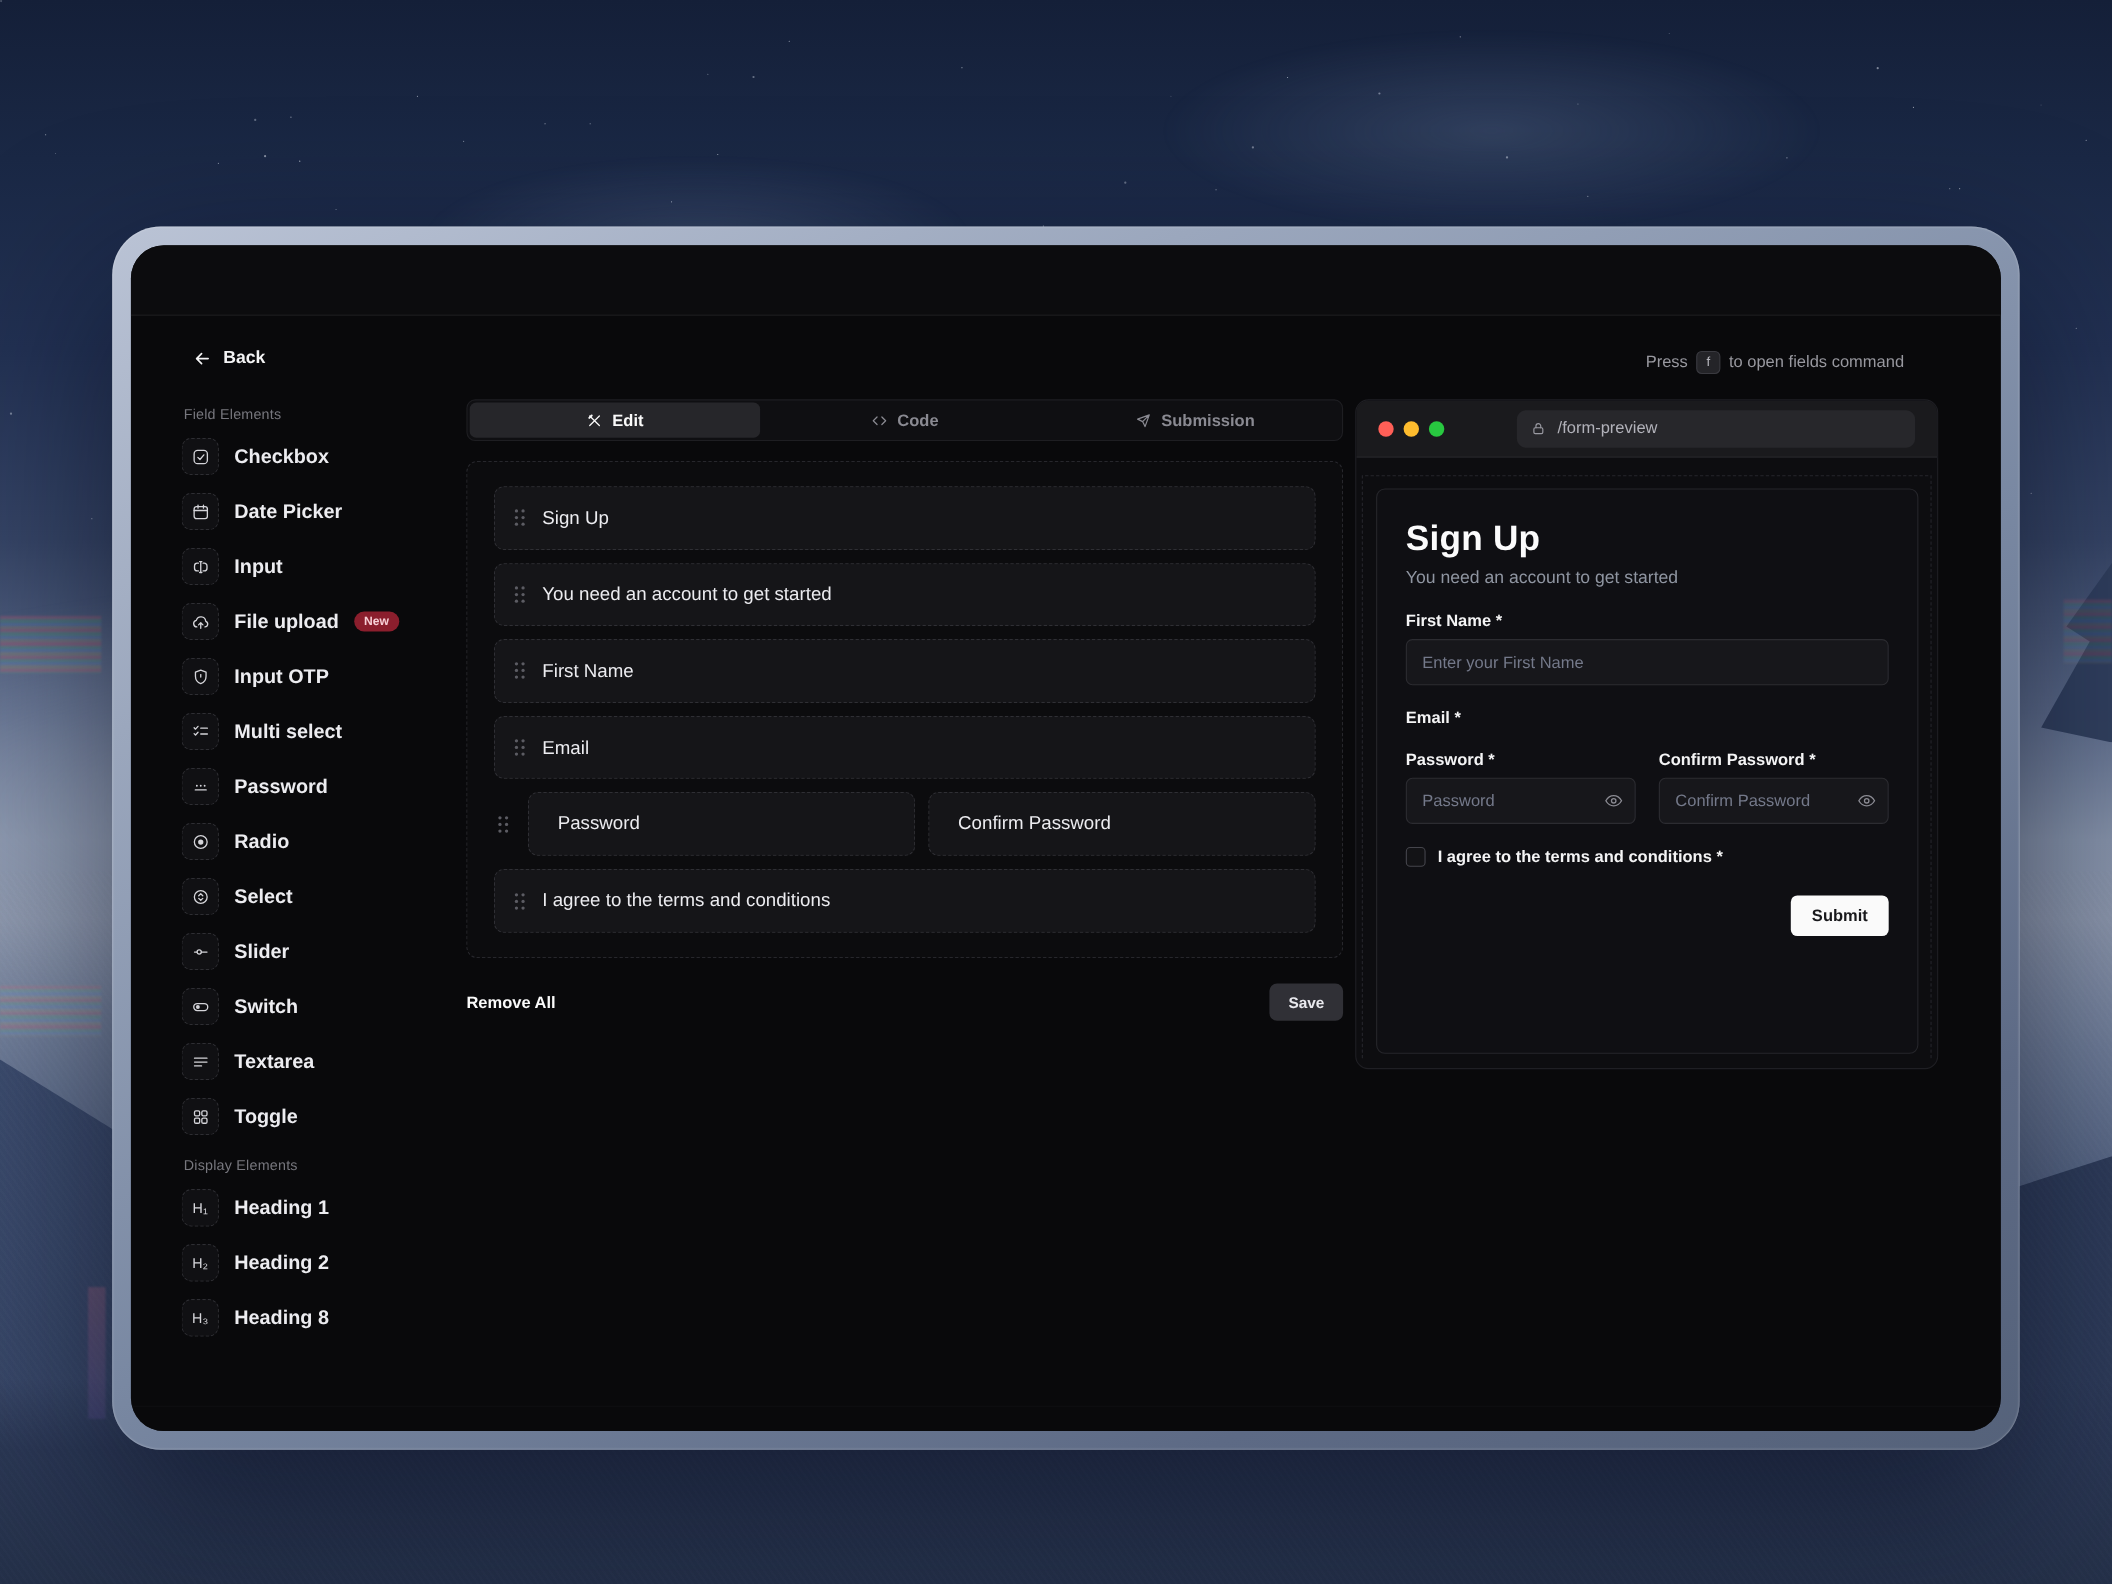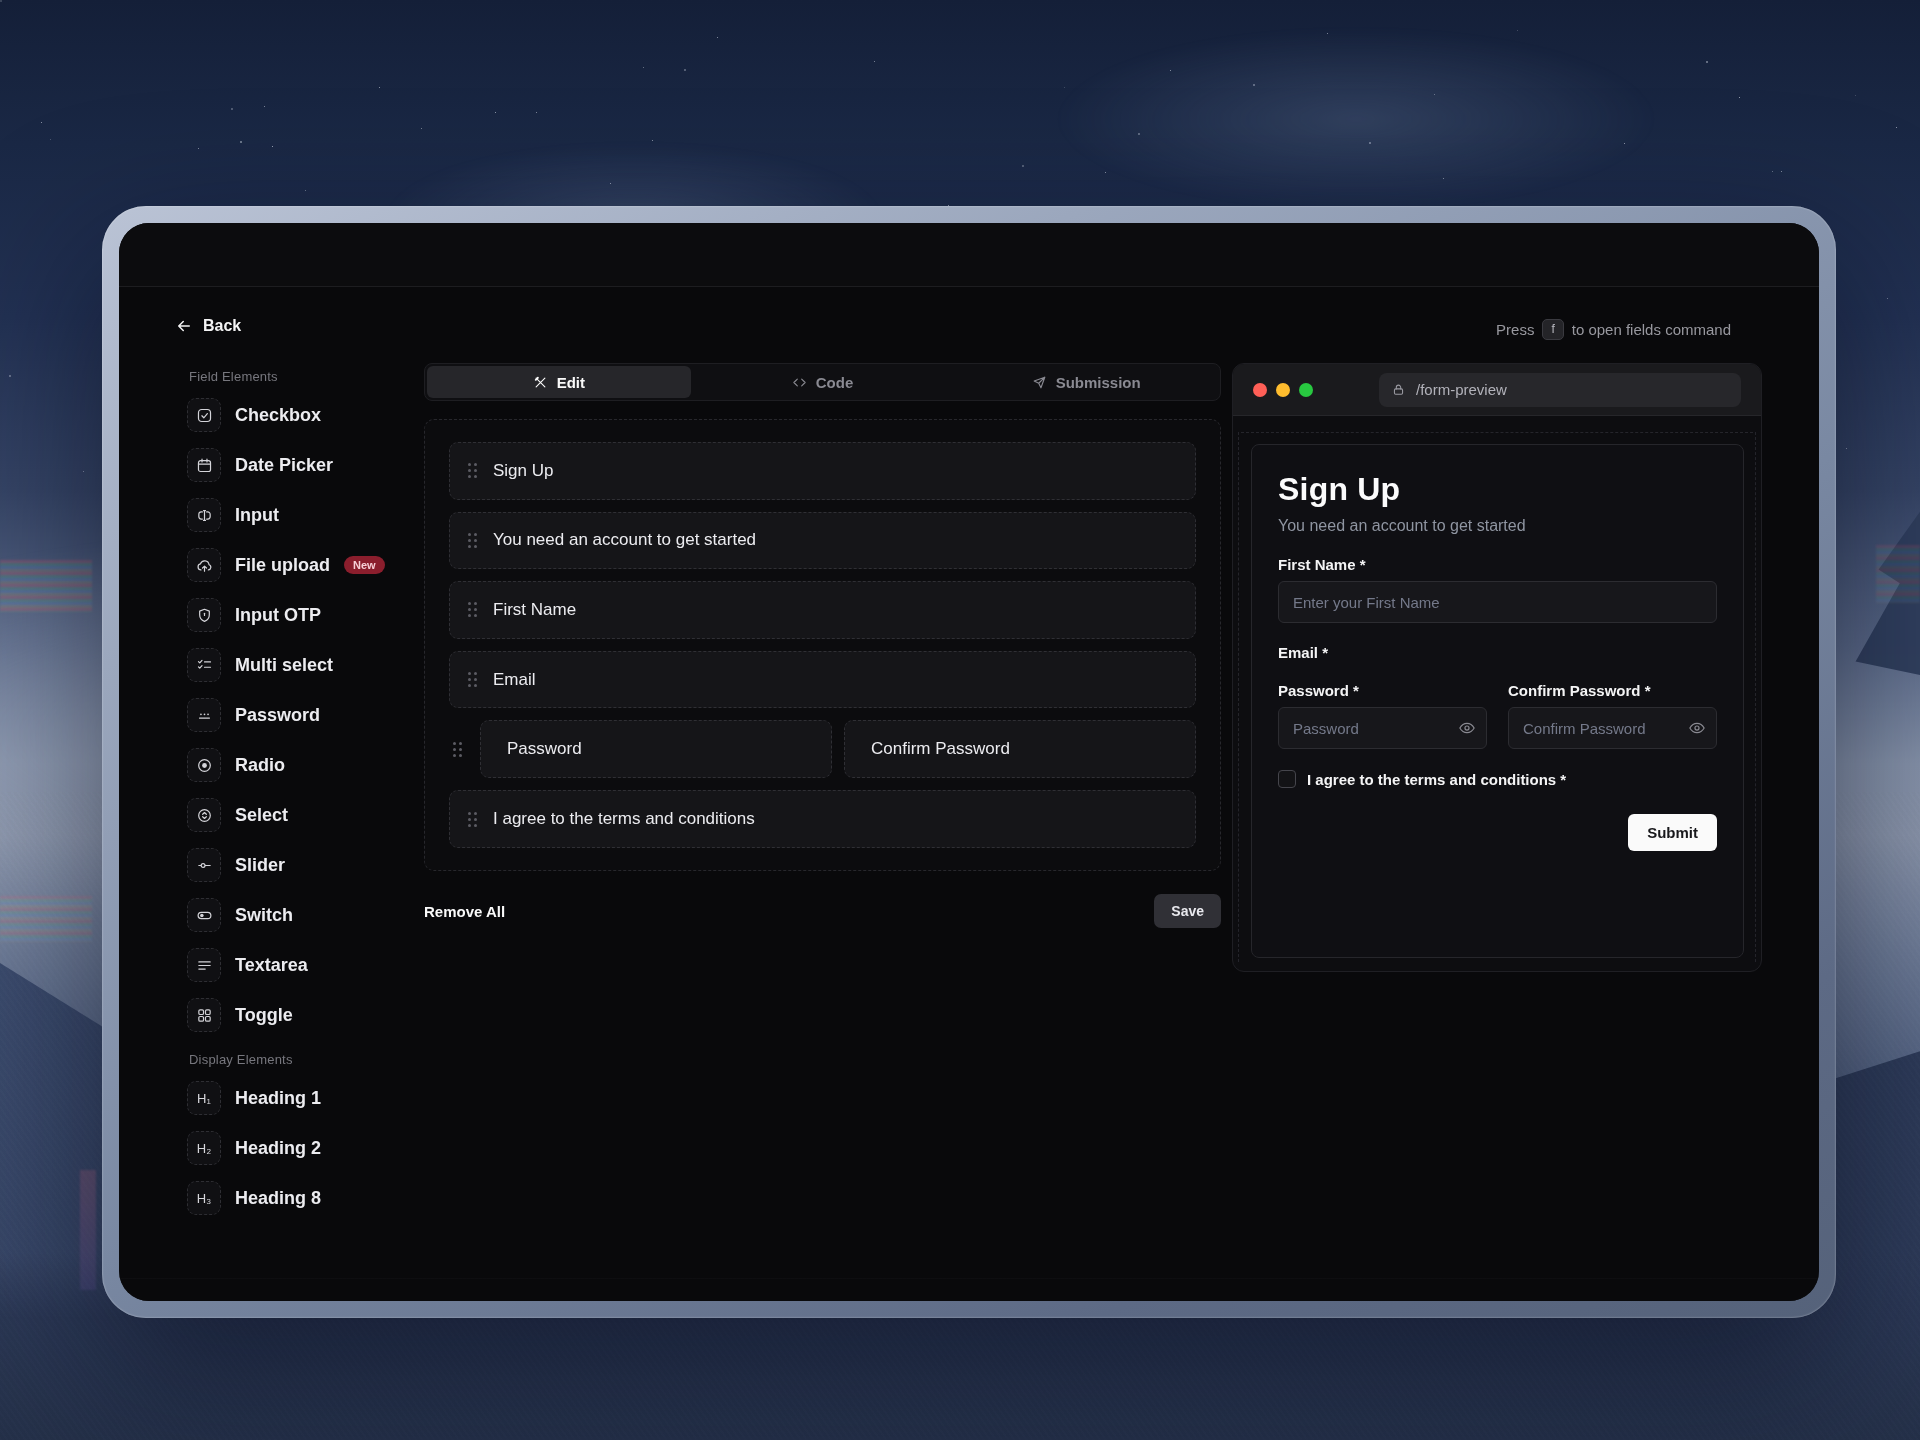--- a/index.html
+++ b/index.html
@@ -44,21 +44,21 @@
 
   
   .back{position:absolute;left:56px;top:94px;display:flex;align-items:center;gap:10px;color:#f4f4f5;
     font-size:16px;font-weight:700;cursor:pointer;}
   .back svg{width:18px;height:18px;stroke:#f4f4f5;}
   .hint{position:absolute;right:88px;top:96px;display:flex;align-items:center;gap:8px;color:#98989f;font-size:15px;}
   .kbd{display:inline-block;background:#242428;border:1px solid #3a3a40;border-radius:5px;
     padding:1px 8px;font-size:12px;color:#b9b9c0;line-height:17px;}
 
   
-  .sidebar{position:absolute;left:68px;top:146px;width:250px;}
+  .sidebar{position:absolute;left:46px;top:146px;width:250px;}
   .side-title{font-size:13px;color:#77777e;letter-spacing:.2px;margin:0 0 14px 2px;}
   .side-title.second{margin-top:20px;}
   .side-list{display:flex;flex-direction:column;gap:16px;}
   .side-item{display:flex;align-items:center;gap:14px;cursor:grab;}
   .ibox{width:34px;height:34px;border:1px dashed #2e2e33;border-radius:9px;background:#101013;
     display:flex;align-items:center;justify-content:center;color:#d4d4d9;flex:0 0 auto;}
   .ibox svg{width:17px;height:17px;fill:none;stroke:currentColor;stroke-width:1.7;stroke-linecap:round;stroke-linejoin:round;}
   .ilabel{font-size:18px;font-weight:700;color:#ececf0;}
   .hx{font-size:13px;font-weight:400;color:#d6d6db;}
   .badge{background:#8b1e2d;color:#f7cfd6;font-size:11px;font-weight:700;border-radius:999px;

